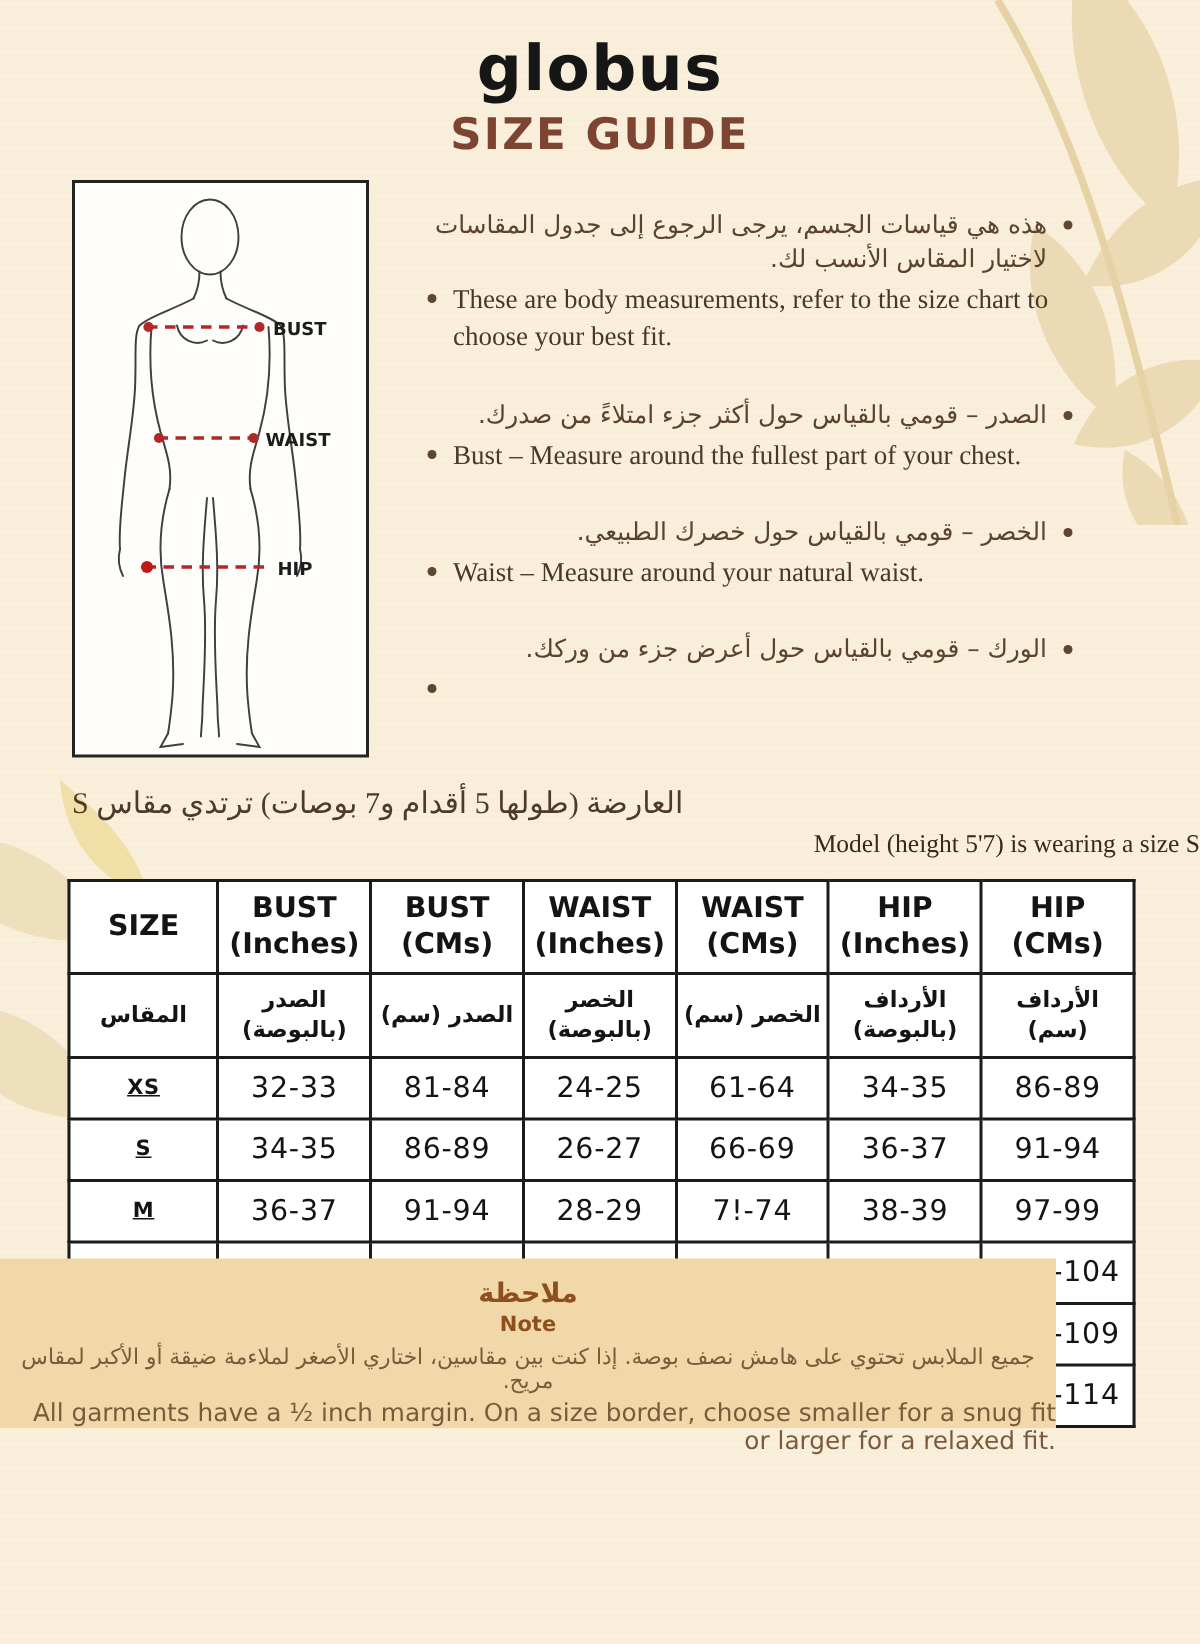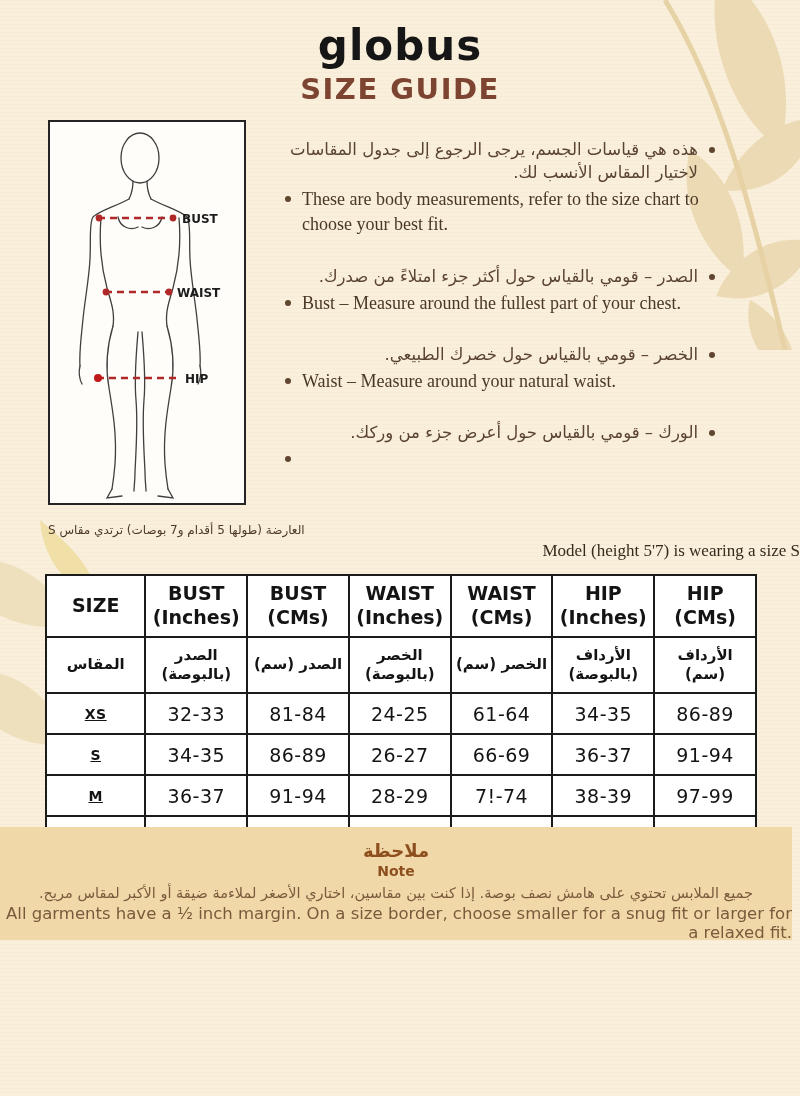--- a/index.html
+++ b/index.html
@@ -28,41 +28,41 @@
   .tip{display:flex;gap:11px;margin-bottom:3px;}
   .tip .dot{width:6px;height:6px;border-radius:50%;background:#5f462f;flex:0 0 6px;margin-top:9px;}
   .tip.rtl{flex-direction:row-reverse;}
   .tip.rtl .txt{direction:rtl;text-align:right;width:100%;}
   .tip .txt{line-height:1.4;}
   .tip.ar .txt{font-family:"DejaVu Sans",sans-serif;font-size:16.5px;color:#5a4330;}
   .tip.en .txt{font-family:"Liberation Serif","DejaVu Serif",serif;font-size:18px;color:#4a3826;}
 
   
   .model-note{margin:16px 0 0 48px;line-height:1.45;}
-  .model-note .ar{direction:rtl;text-align:left;font-size:12px;color:#4e3a28;}
+  .model-note .ar{direction:rtl;text-align:left;font-size:20px;color:#4e3a28;font-family:Liberation Serif, serif;}
   .model-note .en{font-family:"Liberation Serif","DejaVu Serif",serif;font-size:17px;color:#352a1c;text-align:right;}
 
   
   .size-table{
     border-collapse:collapse;table-layout:fixed;
     margin:10px 0 0 45px;width:712px;background:#fdba74;
   }
   .size-table td,.size-table th{
     border:2px solid #1b1b1b;text-align:center;vertical-align:middle;padding:0;
     background:#fff;color:#141414;
   }
   .col-size{width:14%;}
   .hrow-en th{height:60px;font-size:19px;font-weight:700;line-height:1.25;}
   .hrow-ar th{height:54px;font-size:15px;font-weight:700;direction:rtl;line-height:1.3;}
   .drow td{height:39px;font-size:19px;letter-spacing:0.5px;font-weight:400;}
   .drow td.size-cell{font-weight:700;font-size:14px;letter-spacing:0.5px;text-decoration:underline;}
 
   
   .footer{
-    position:absolute;left:0;bottom:0;width:792px;height:113px;
+    position:absolute;left:0;bottom:0;width:704px;height:113px;
     background:#f1d8a8;text-align:center;z-index:1;
   }
   .footer .h-ar{font-size:18px;font-weight:700;color:#8d4f1d;margin-top:13px;direction:rtl;}
   .footer .h-en{font-size:14px;font-weight:700;color:#8d4f1d;margin-top:2px;}
   .footer .n-ar{font-size:14.5px;color:#7a5a3c;margin-top:6px;direction:rtl;}
   .footer .n-en{font-size:16.5px;color:#7a5a3c;margin-top:3px;text-align:right;}
 </style>
 </head>
 <body>
 

